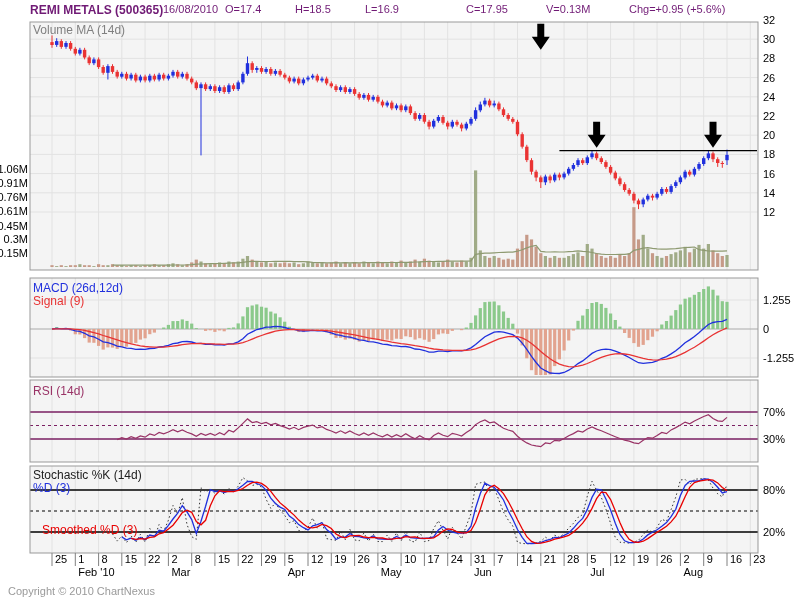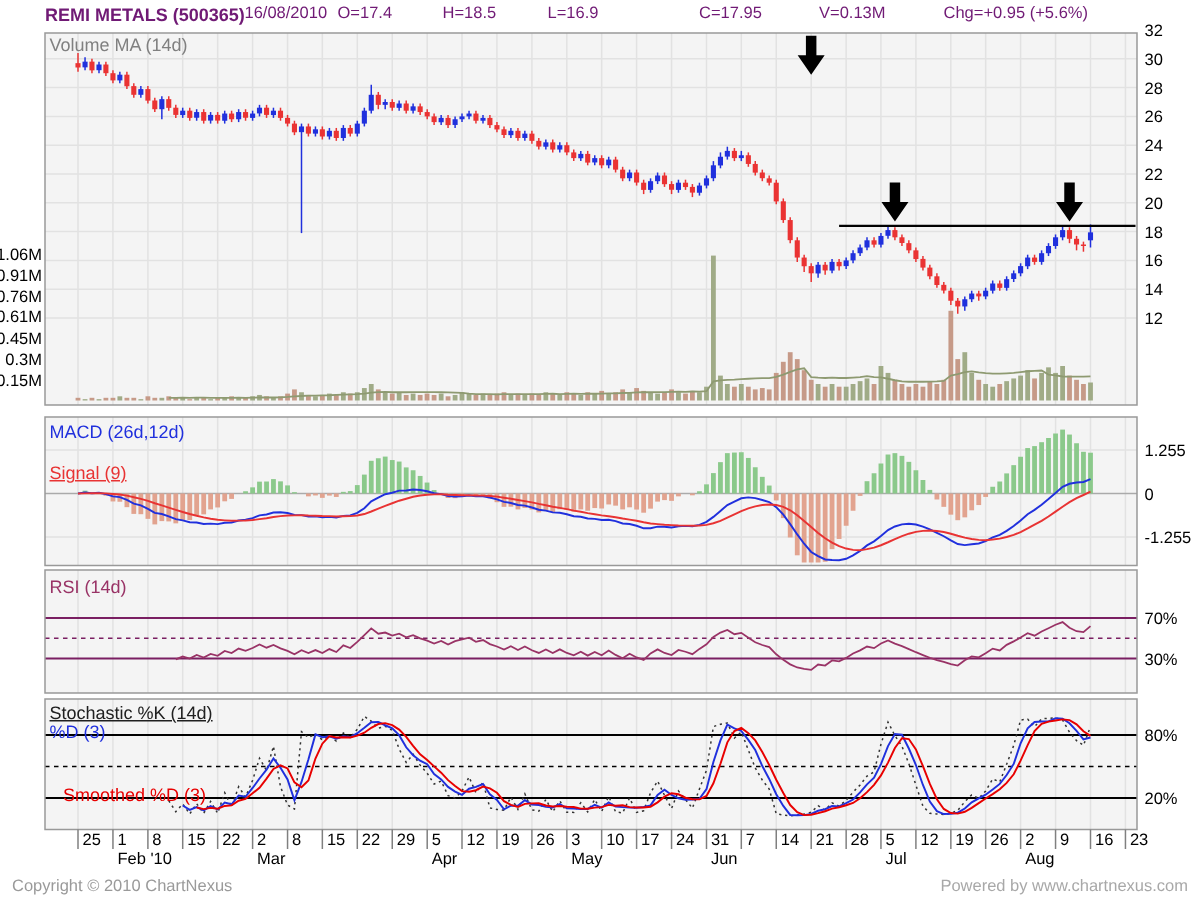--- a/index.html
+++ b/index.html
@@ -3,23 +3,23 @@
 <meta charset="utf-8">
 <style>
   html,body{margin:0;padding:0;background:#fff;}
   #stage{position:relative;width:800px;height:600px;background:#ffffff;overflow:hidden;
          font-family:"Liberation Sans",sans-serif;-webkit-font-smoothing:none;}
   .hdr{position:absolute;top:3px;height:16px;font-size:11px;color:#701a75;white-space:nowrap;}
   #chart-title{left:30px;font-weight:bold;font-size:12px;}
   .plabel{position:absolute;font-size:12px;white-space:nowrap;}
   #vol-ma-label{left:33px;top:23px;color:#808080;}
   #macd-label{left:33px;top:281px;color:#2030dd;}
-  #signal-label{left:33px;top:308px;color:#e83333;text-decoration:underline;}
+  #signal-label{left:33px;top:294px;color:#e83333;}
   #rsi-label{left:33px;top:384px;color:#993366;}
-  #stoch-k-label{left:33px;top:468px;color:#202020;text-decoration:underline;}
+  #stoch-k-label{left:33px;top:468px;color:#202020;}
   #stoch-d-label{left:33px;top:481px;color:#2030dd;}
   #stoch-sd-label{left:42px;top:494px;color:#e80000;margin-top:29px;}
   .foot{position:absolute;top:585px;font-size:11px;color:#9a9a9a;white-space:nowrap;}
   #foot-left{left:8px;}
   #foot-right{right:8px;color:#a8a8a8;}
   #chart-svg{position:absolute;left:0;top:0;}
 </style>
 </head>
 <body>
 
@@ -891,14 +891,13 @@
 
   <span id="vol-ma-label" class="plabel">Volume MA (14d)</span>
   <span id="macd-label" class="plabel">MACD (26d,12d)</span>
   <span id="signal-label" class="plabel">Signal (9)</span>
   <span id="rsi-label" class="plabel">RSI (14d)</span>
   <span id="stoch-k-label" class="plabel">Stochastic %K (14d)</span>
   <span id="stoch-d-label" class="plabel">%D (3)</span>
   <span id="stoch-sd-label" class="plabel">Smoothed %D (3)</span>
 
   <span id="foot-left" class="foot">Copyright © 2010 ChartNexus</span>
-  <span id="foot-right" class="foot">Powered by www.chartnexus.com</span>
 </div>
 
 </body></html>

